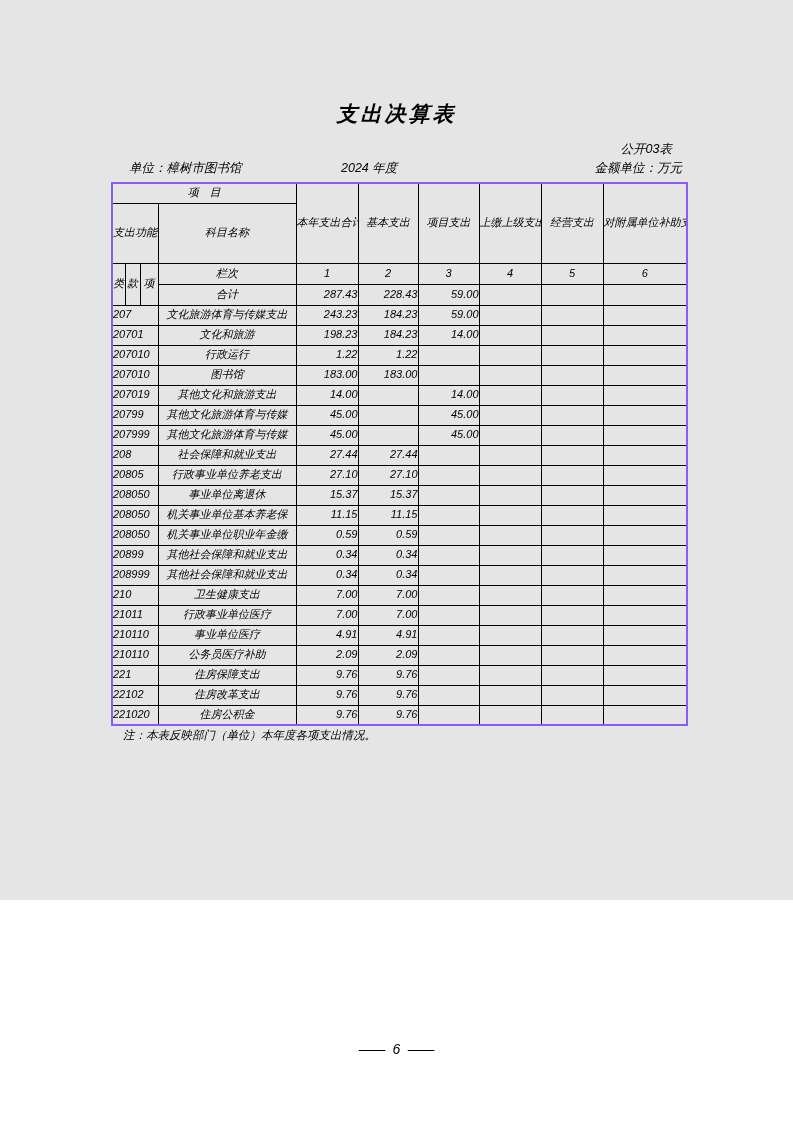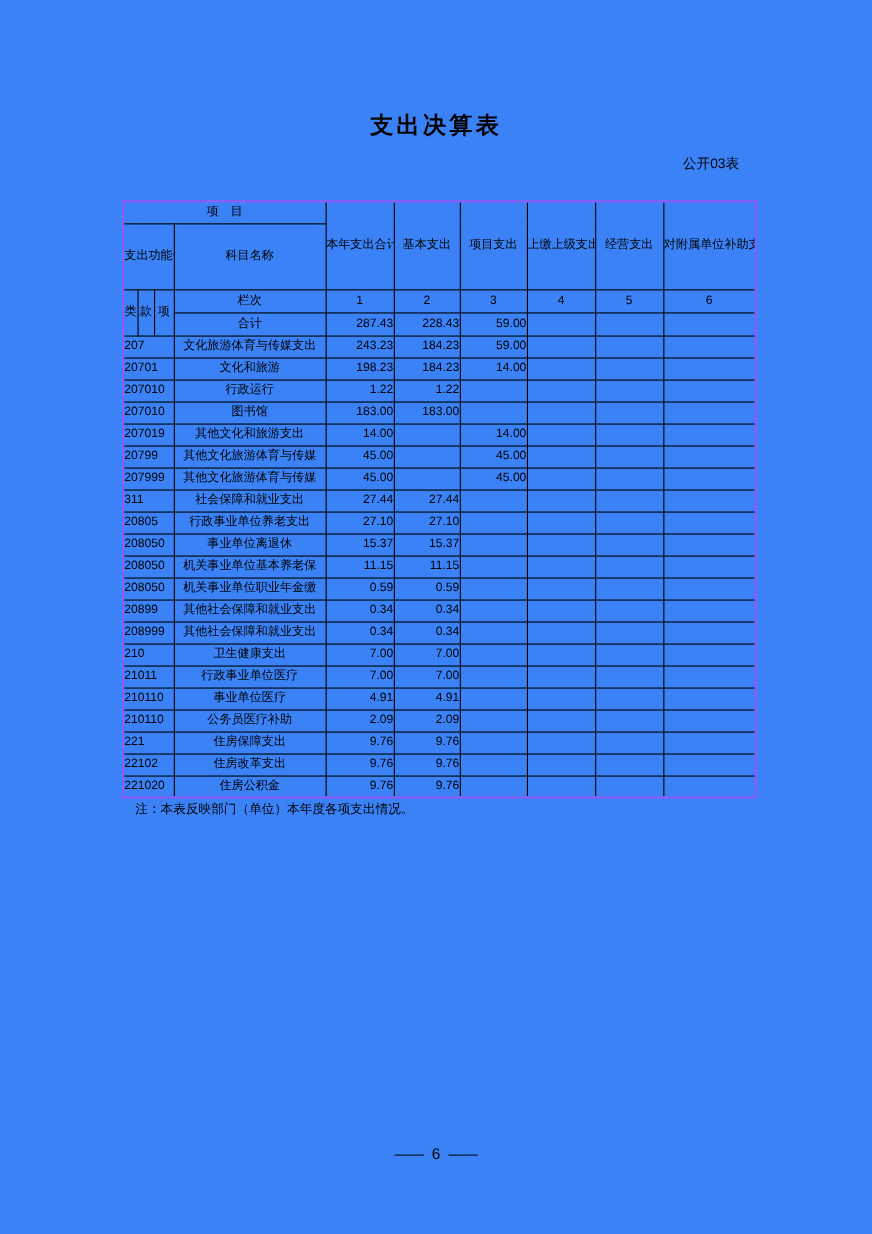--- a/index.html
+++ b/index.html
@@ -1,21 +1,21 @@
 <!DOCTYPE html>
 <html><head>
 <meta charset="utf-8">
 <style>
   html,body{margin:0;padding:0;}
   body{
     width:793px;height:1122px;background:#ffffff;color:#000;
     font-family:"Liberation Sans","DejaVu Sans",sans-serif;
     position:relative;overflow:hidden;
   }
-  .page{position:absolute;left:0;top:0;width:793px;height:1122px;background:#3b82f6;}
+  .page{position:absolute;left:0;top:0;width:793px;height:900px;background:#e5e5e5;font-style:italic;}
 
   .doc-title{
     position:absolute;top:100px;left:0;width:100%;
     text-align:center;font-size:21px;font-weight:bold;letter-spacing:3px;
   }
   .form-label{
     position:absolute;top:141px;left:111px;width:575px;box-sizing:border-box;
     text-align:right;font-size:12.5px;padding-right:14px;
   }
   .meta{position:absolute;top:160px;left:111px;width:575px;height:18px;font-size:12.5px;}
@@ -60,20 +60,25 @@
 </style>
 </head>
 <body>
 
 <div class="page">
 
   <div class="doc-title">支出决算表</div>
 
   <div class="form-label">公开03表</div>
 
+  <div class="meta">
+    <span class="unit">单位：樟树市图书馆</span>
+    <span class="year">2024 年度</span>
+    <span class="amount">金额单位：万元</span>
+  </div>
 
   <table class="fin">
     <colgroup>
       <col style="width:13px">
         <col style="width:15px">
         <col style="width:18px">
       <col style="width:138px">
       <col style="width:62px">
         <col style="width:60px">
         <col style="width:61px">
@@ -183,21 +188,21 @@
         <td class="code" colspan="3">207999</td>
         <td class="name">其他文化旅游体育与传媒</td>
         <td class="num">45.00</td>
         <td class="num"></td>
         <td class="num">45.00</td>
         <td class="num"></td>
         <td class="num"></td>
         <td class="num"></td>
       </tr>
         <tr>
-        <td class="code" colspan="3">311</td>
+        <td class="code" colspan="3">208</td>
         <td class="name">社会保障和就业支出</td>
         <td class="num">27.44</td>
         <td class="num">27.44</td>
         <td class="num"></td>
         <td class="num"></td>
         <td class="num"></td>
         <td class="num"></td>
       </tr>
         <tr>
         <td class="code" colspan="3">20805</td>

